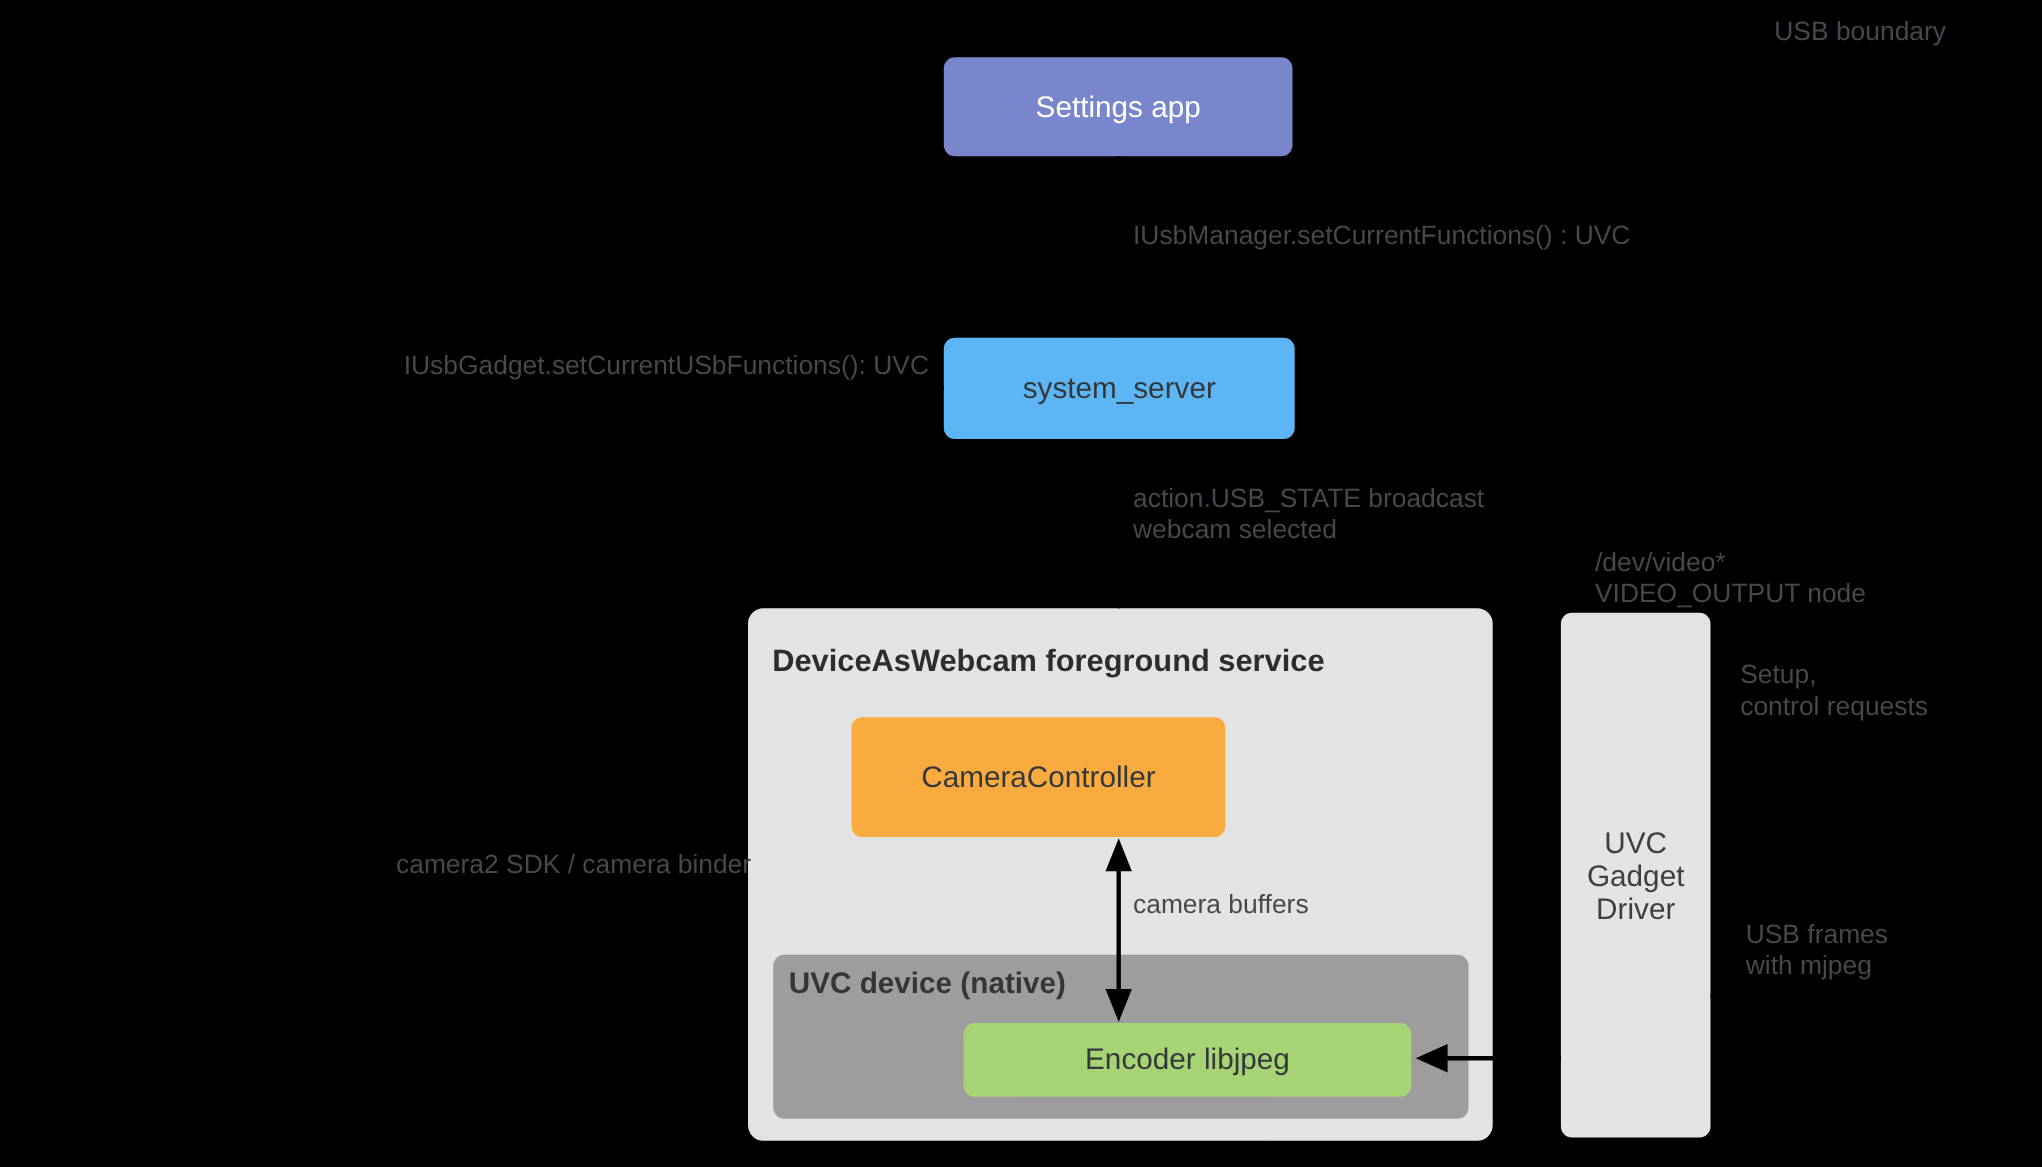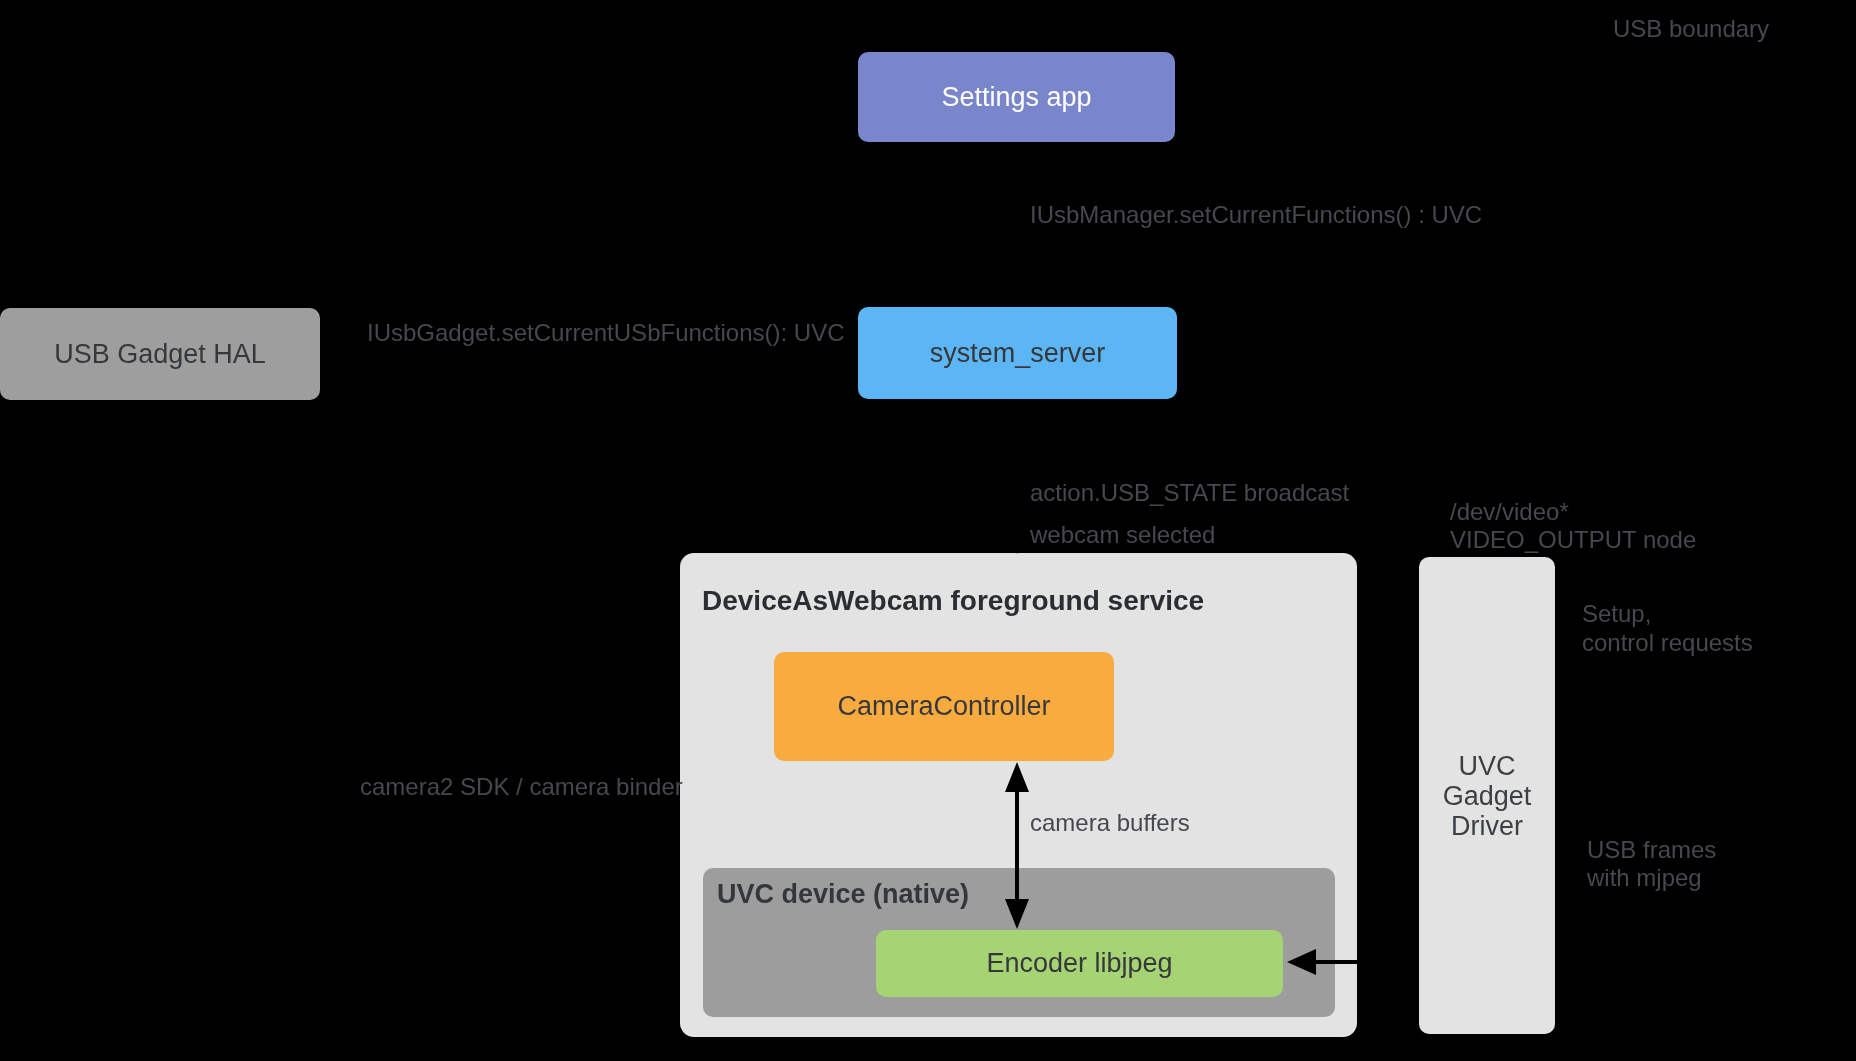--- a/index.html
+++ b/index.html
@@ -41,21 +41,21 @@
   }
 
   
   .lbl{
     position:absolute;font-size:24px;color:#45484C;line-height:28px;
     white-space:pre-line;z-index:4;
   }
   #lbl-usb-boundary {left:1613px;top:15px;}
   #lbl-iusbmanager  {left:1030px;top:201px;}
   #lbl-iusbgadget   {left:367px; top:319px;}
-  #lbl-usbstate     {left:1030px;top:440px;line-height:42px;margin-top:32px;}
+  #lbl-usbstate     {left:1030px;top:440px;line-height:28px;}
   #lbl-devvideo     {left:1450px;top:498px;}
   #lbl-setup        {left:1582px;top:599px;line-height:29px;}
   #lbl-usbframes    {left:1587px;top:836px;}
   #lbl-camera2      {left:336px; top:773px;margin-left:24px;}
   #lbl-buffers      {left:1030px;top:809px;}
 </style>
 </head>
 <body>
 
 <div class="stage">
@@ -65,21 +65,20 @@
 
     <div id="container-uvc">
       <div id="uvc-title">UVC device (native)</div>
     </div>
   </div>
 
   <div class="node" id="box-settings">Settings app</div>
 
   <div class="node" id="box-system">system_server</div>
 
-  <div class="node" id="box-hal">USB Gadget HAL</div>
 
 
   <div class="node" id="box-controller">CameraController</div>
 
   <div class="node" id="box-encoder">Encoder libjpeg</div>
 
   <div class="node" id="box-driver">UVC Gadget Driver</div>
 
   <div class="lbl" id="lbl-usb-boundary">USB boundary</div>
   <div class="lbl" id="lbl-iusbmanager">IUsbManager.setCurrentFunctions() : UVC</div>

